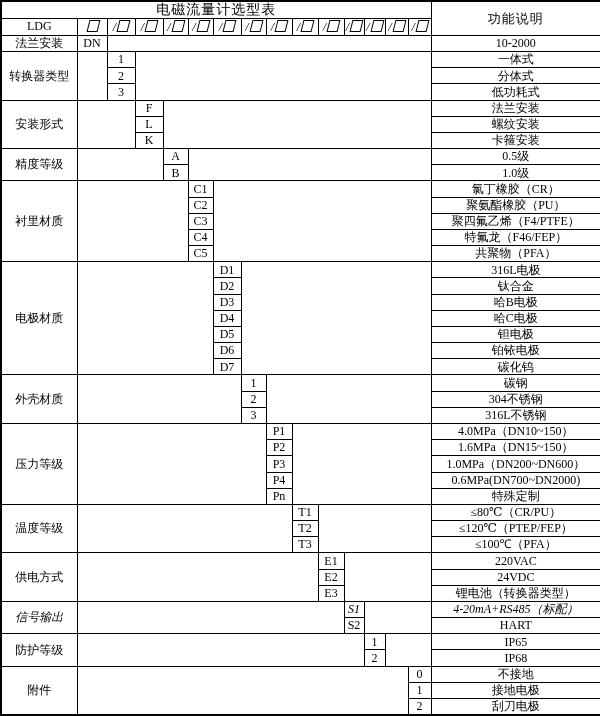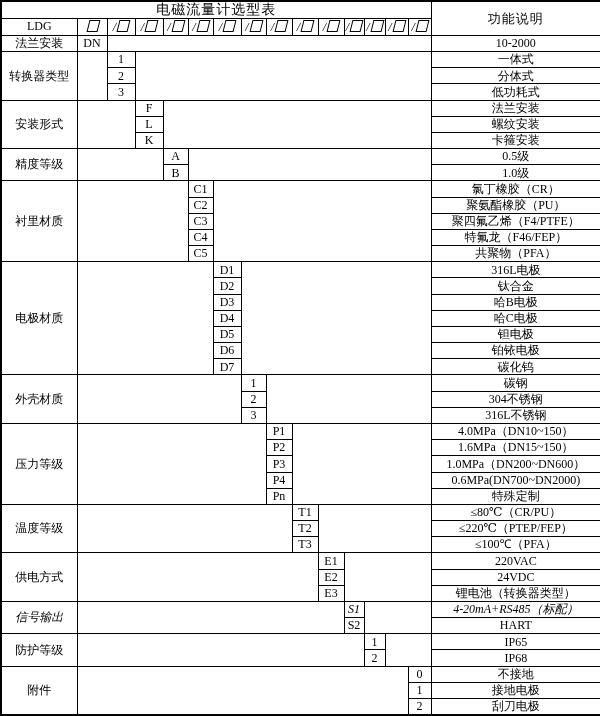--- a/index.html
+++ b/index.html
@@ -221,21 +221,21 @@
       </tr>
       <tr style="height: 16px;">
         <td class="cat gt" rowspan="3">温度等级</td>
         <td class="sp gt" colspan="8" rowspan="3"></td>
         <td class="code2 gt">T1</td>
         <td class="sp gt" colspan="5" rowspan="3"></td>
         <td class="ca gt">≤80℃（CR/PU）</td>
       </tr>
       <tr style="height: 16px;">
         <td class="code2">T2</td>
-        <td class="ca">≤220℃（PTEP/FEP）</td>
+        <td class="ca">≤120℃（PTEP/FEP）</td>
       </tr>
       <tr style="height: 16px; font-family: Liberation Serif, serif;">
         <td class="code2">T3</td>
         <td class="ca">≤100℃（PFA）</td>
       </tr>
       <tr style="height: 16px;">
         <td class="cat gt" rowspan="3">供电方式</td>
         <td class="sp gt" colspan="9" rowspan="3"></td>
         <td class="code2 gt">E1</td>
         <td class="sp gt" colspan="4" rowspan="3"></td>

